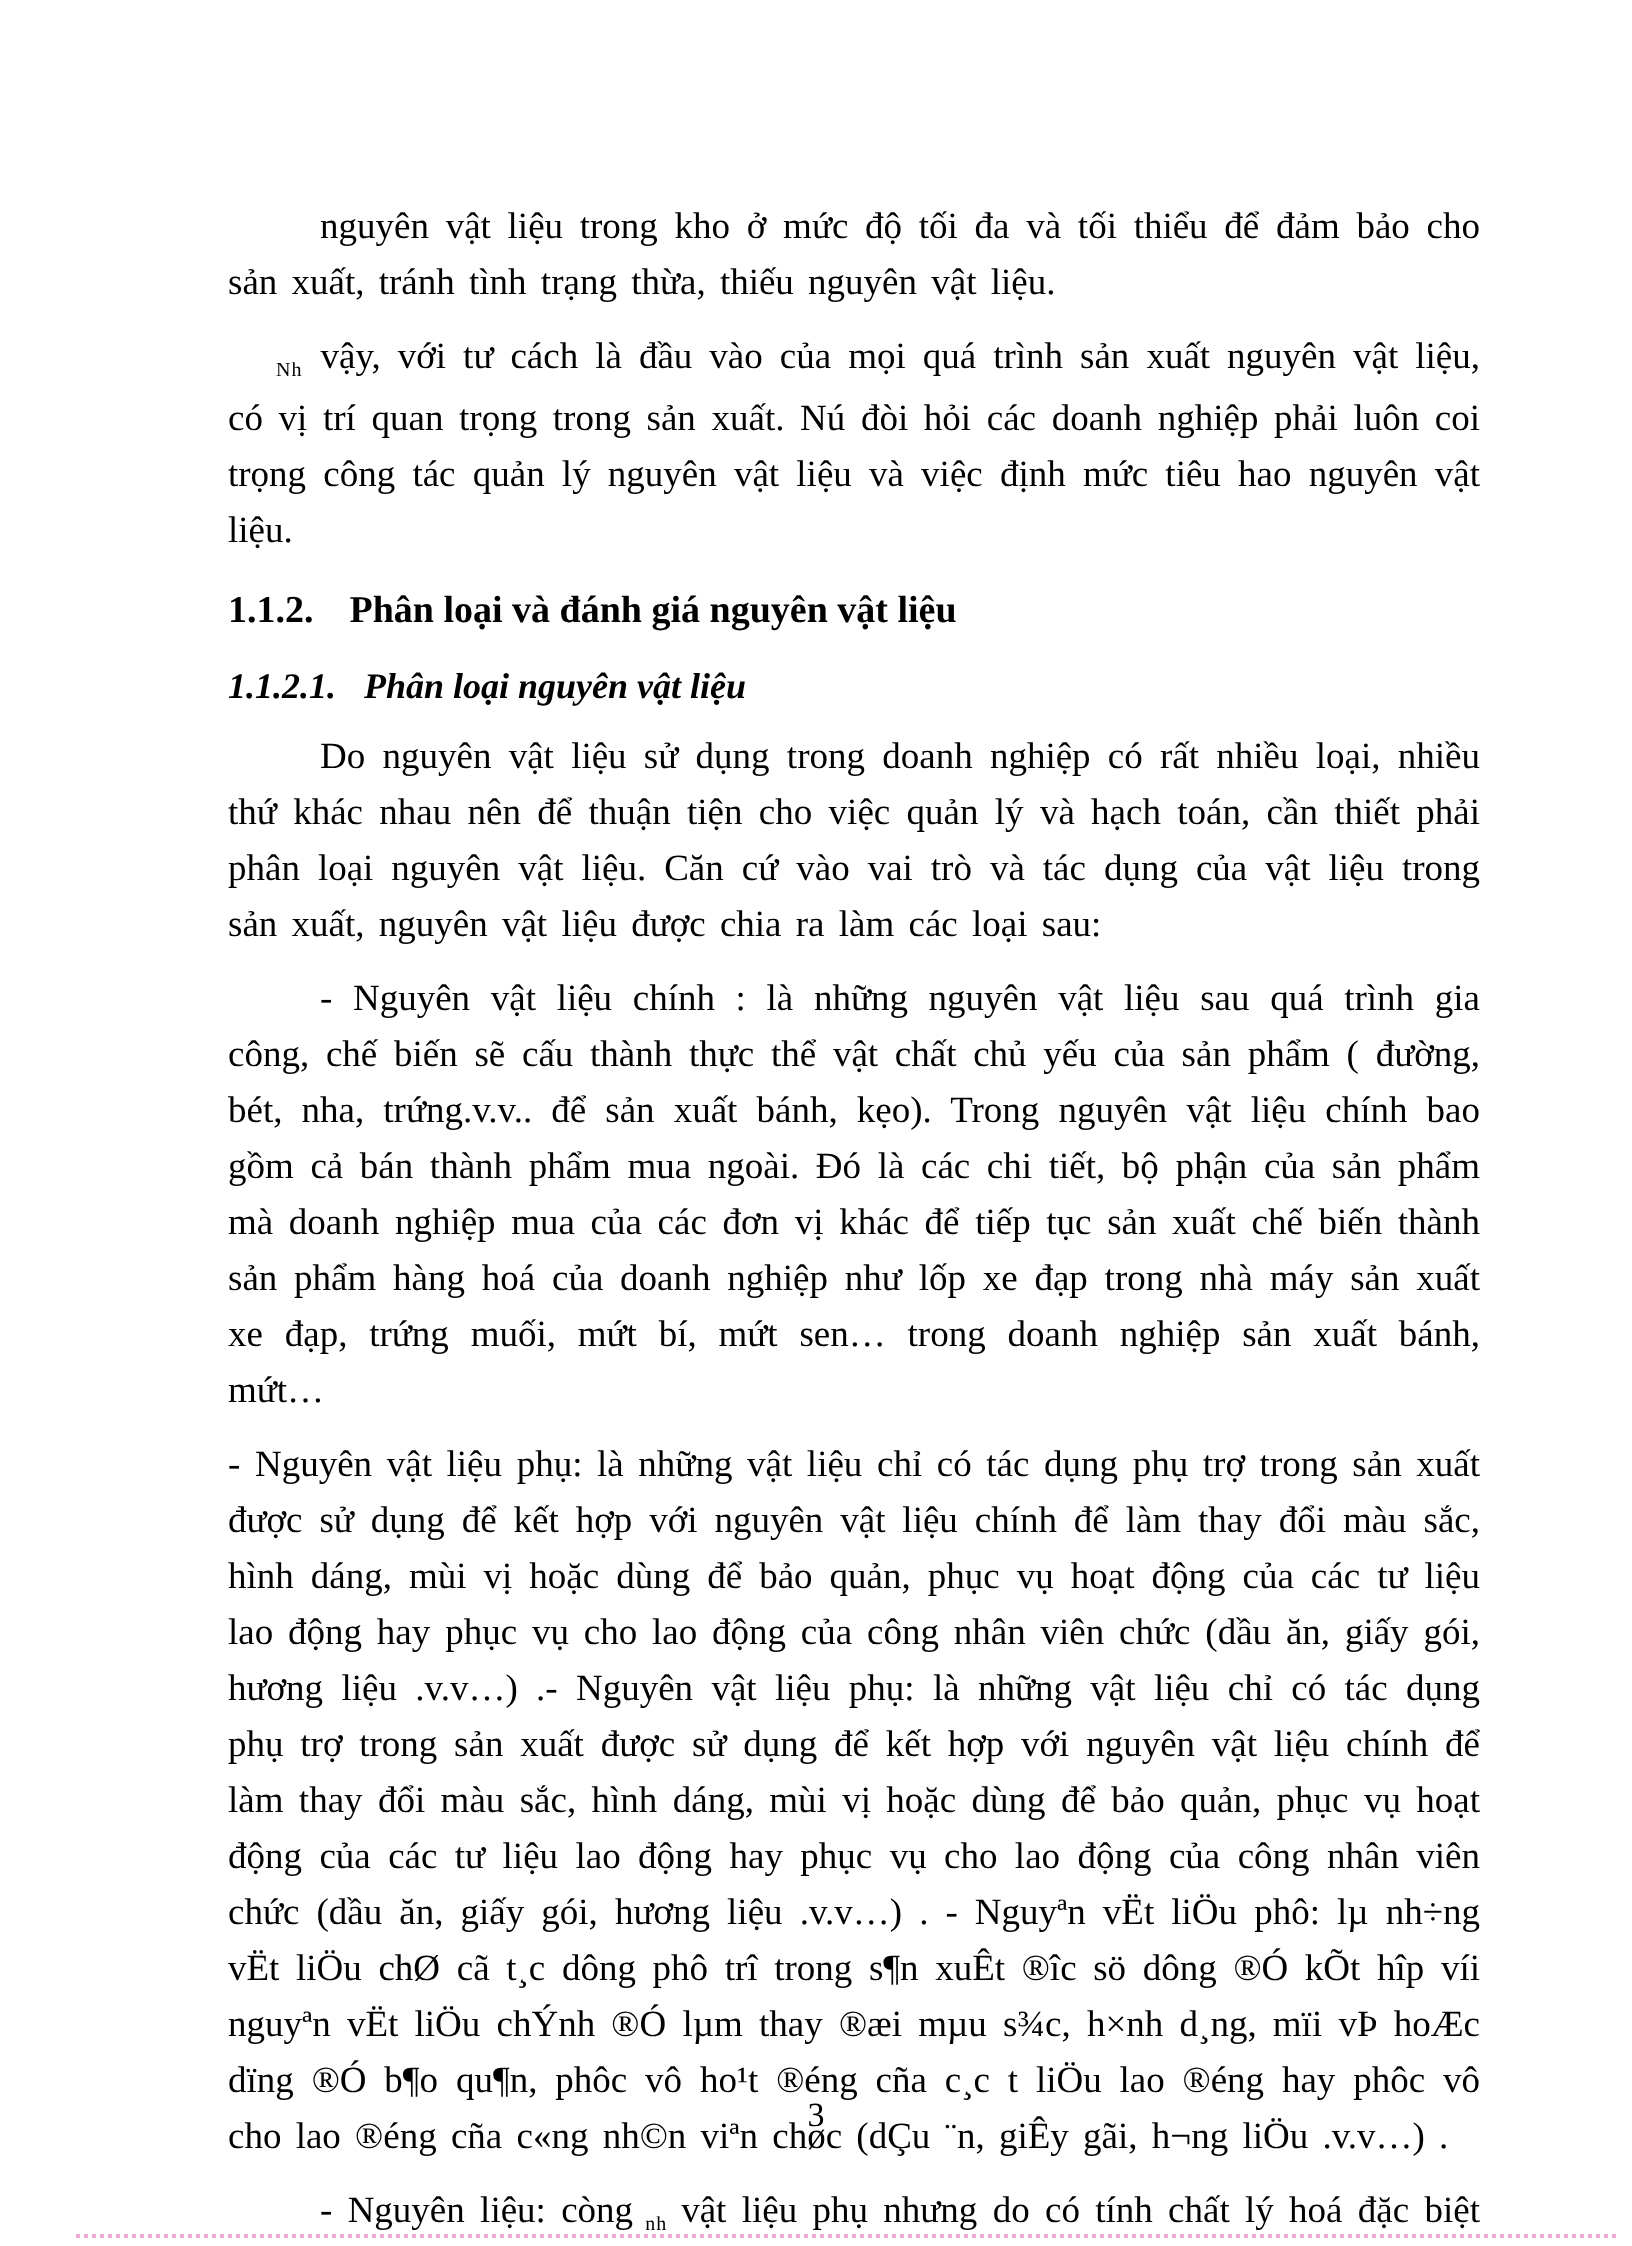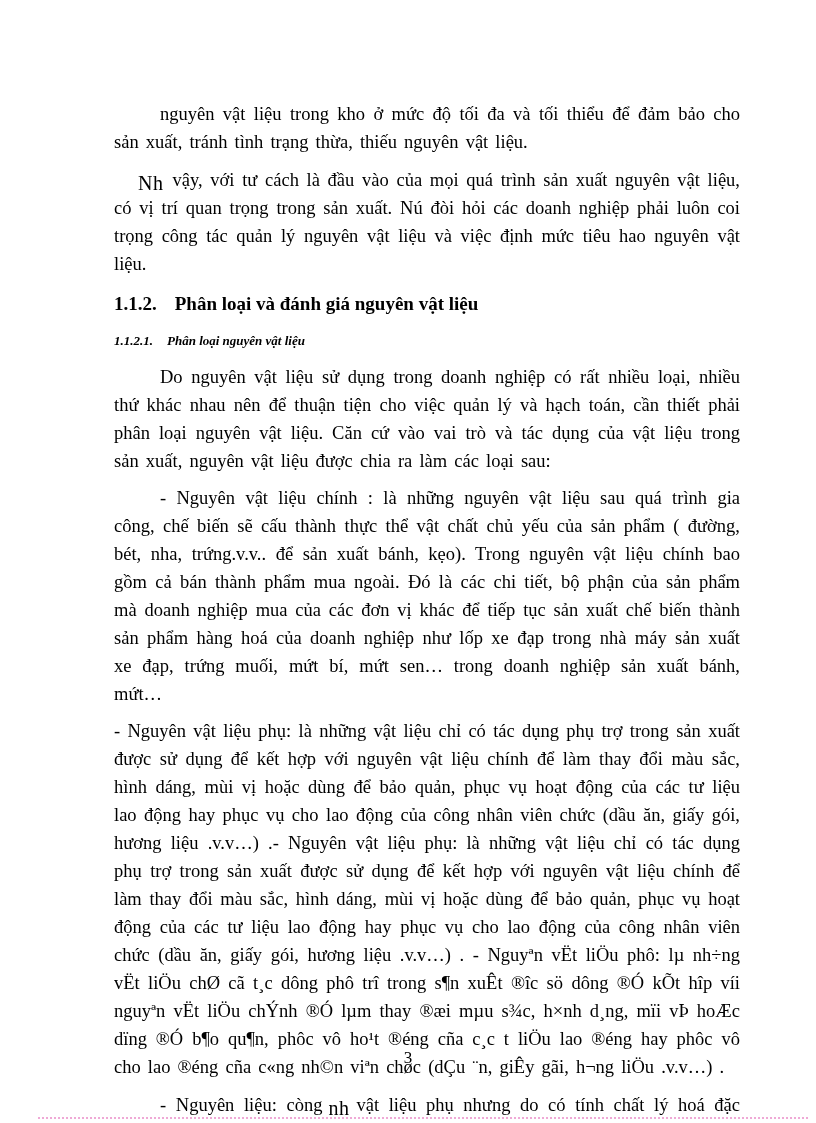--- a/index.html
+++ b/index.html
@@ -23,26 +23,26 @@
   .indent{text-indent:46px;}
   .small-indent{text-indent:24px;}
   .sec-heading{
     margin:12px 0 9px 0;
     font-size:19px;line-height:28px;
     font-weight:bold;
   }
   .sec-heading .sec-num{display:inline-block;margin-right:18px;}
   .subsec-heading{
     margin:4px 0 8px 0;
-    font-size:13px;line-height:28px;
+    font-size:18px;line-height:28px;
     font-weight:bold;font-style:italic;
   }
   .subsec-heading .sec-num{display:inline-block;margin-right:14px;}
   .font-artifact{
-    font-size:20px;
+    font-size:10px;
     position:relative;top:4px;
     letter-spacing:0.5px;
   }
   .gap-after{margin-right:9px;}
   .gap-both{margin-left:6px;margin-right:7px;}
   .page-number{
     position:absolute;
     left:0;right:0;
     top:1048px;
     text-align:center;

